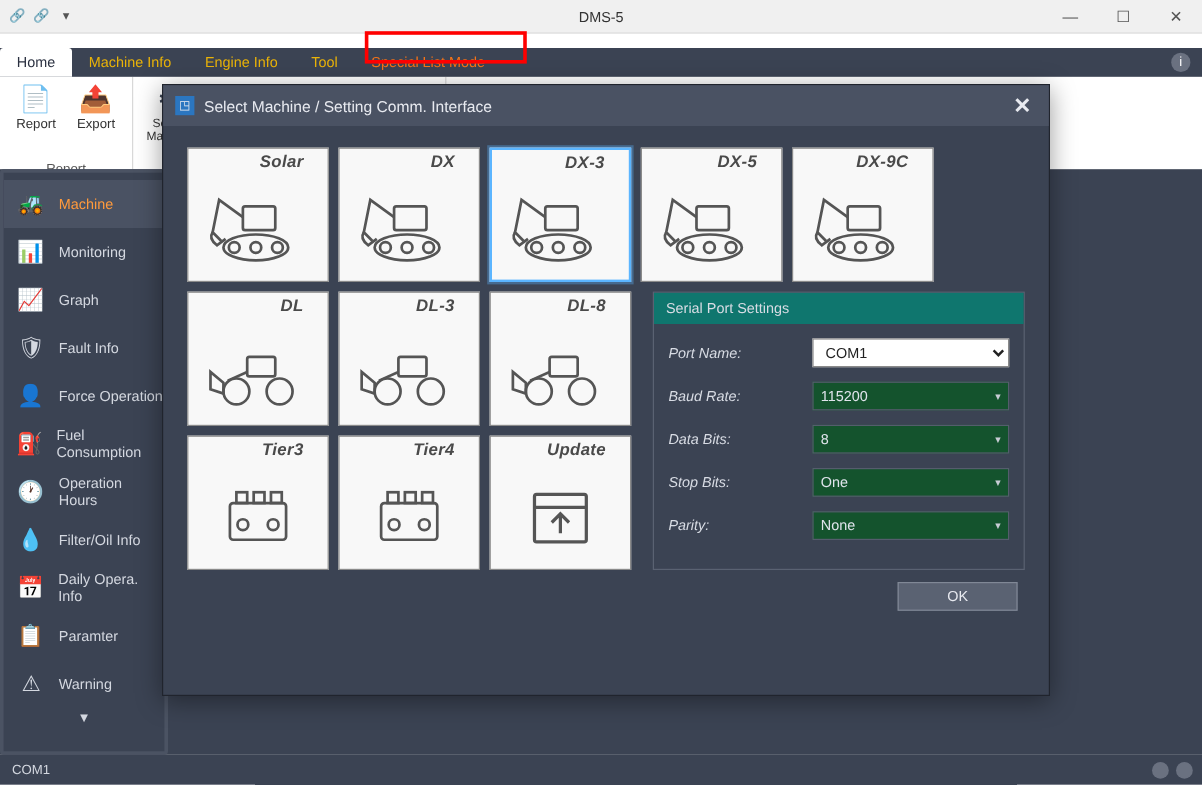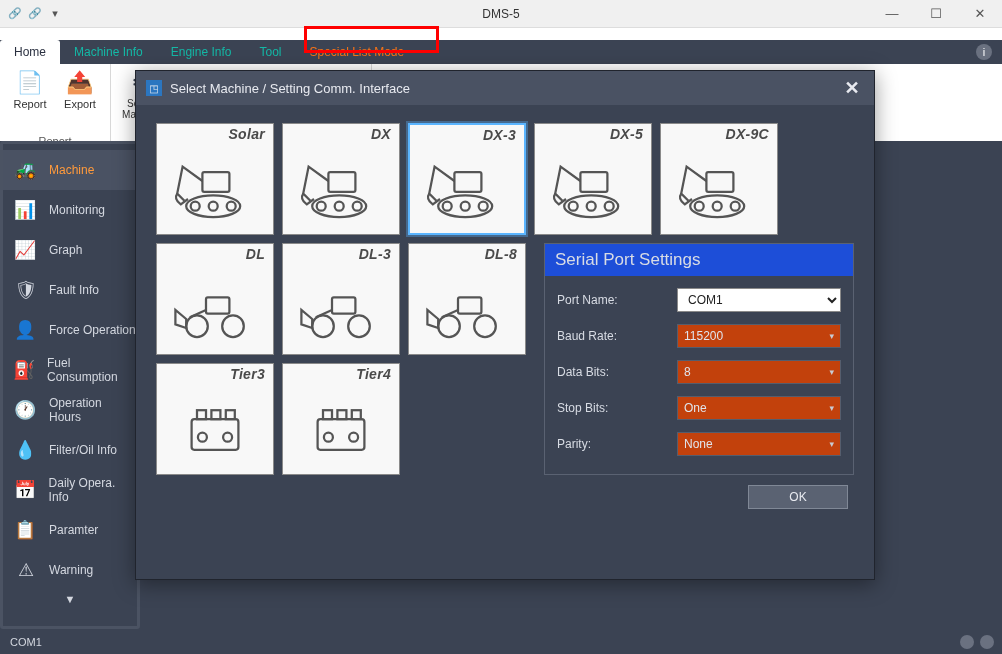--- a/index.html
+++ b/index.html
@@ -8,21 +8,21 @@
 
 .titlebar { height: 28px; background: #f0f0f0; display: flex; align-items: center; position: relative; border-bottom: 1px solid #ddd; }
 .titlebar .qat { display: flex; align-items: center; gap: 6px; padding-left: 8px; font-size: 11px; color: #555; }
 .titlebar .qat span { width: 14px; height: 14px; display: inline-flex; align-items: center; justify-content: center; }
 .titlebar .title { position: absolute; left: 50%; transform: translateX(-50%); font-size: 12px; color: #333; }
 .titlebar .winbtns { position: absolute; right: 0; display: flex; height: 100%; }
 .titlebar .winbtn { width: 44px; display: flex; align-items: center; justify-content: center; font-size: 13px; color: #555; }
 
 
 .ribbon-tabs { height: 24px; background: #3b4353; display: flex; align-items: flex-end; position: relative; margin-top: 12px; }
-.ribbon-tabs .tab { padding: 4px 14px 4px 14px; font-size: 12px; color: #14b8a6; height: 100%; display: flex; align-items: center; }
+.ribbon-tabs .tab { padding: 4px 14px 4px 14px; font-size: 12px; color: #eab308; height: 100%; display: flex; align-items: center; }
 .ribbon-tabs .tab.active { background: #fff; color: #2a3040; border-radius: 3px 3px 0 0; }
 .ribbon-tabs .help { position: absolute; right: 10px; top: 4px; width: 16px; height: 16px; border-radius: 50%; background: #6a7180; color:#fff; font-size:11px; display:flex;align-items:center;justify-content:center;}
 
 
 .ribbon { height: 86px; background: #fff; border-bottom: 1px solid #c7c7c7; display: flex; font-size: 11px; color: #333; }
 .ribbon .group { padding: 4px 8px 2px 8px; border-right: 1px solid #d8d8d8; display: flex; flex-direction: column; align-items: center; justify-content: space-between; }
 .ribbon .group .btns { display: flex; gap: 6px; }
 .ribbon .rbtn { width: 44px; display: flex; flex-direction: column; align-items: center; font-size: 11px; color: #333; text-align:center; line-height:1.1;}
 .ribbon .ricon { width: 30px; height: 30px; display: flex; align-items:center; justify-content:center; font-size:22px; color:#3b4353;}
 .ribbon .grouplabel { font-size: 11px; color: #555; margin-top:2px;}
@@ -43,36 +43,36 @@
 
 .modal-backdrop { position: absolute; top: 70px; left: 135px; width: 740px; height: 510px; background: #3b4353; border: 1px solid #20242d; box-shadow: 0 4px 20px rgba(0,0,0,.4); display:flex; flex-direction:column;}
 .modal-header { height: 34px; background: #4a5263; display: flex; align-items: center; padding: 0 10px; color: #e8eaf0; font-size: 13px; }
 .modal-header .micon { width:16px;height:16px; background:#2b76c0; margin-right:8px; display:inline-flex;align-items:center;justify-content:center; font-size:10px;}
 .modal-header .close { margin-left: auto; font-size: 18px; font-weight: bold; color: #e8eaf0; cursor:pointer; width:24px; text-align:center;}
 .modal-body { flex:1; padding: 18px 20px 10px 20px; display:flex; flex-direction:column; }
 
 .tile-grid { display: grid; grid-template-columns: repeat(5, 118px); gap: 8px; }
 .tile { width: 118px; height: 112px; background: #f8f8f8; border: 1px solid #8a8a8a; display:flex; flex-direction:column; }
 .tile.selected { border: 2px solid #5bb5ff; box-shadow: 0 0 0 2px rgba(91,181,255,.35);}
-.tile .tlabel { height: 22px; text-align: right; padding: 2px 8px 0 0; font-size: 14px; font-weight: 700; font-style: italic; color: #4a4a4a; letter-spacing:.3px;}
+.tile .tlabel { height: 22px; text-align: right; padding: 2px 20px 0 0; font-size: 14px; font-weight: 700; font-style: italic; color: #4a4a4a; letter-spacing:.3px;}
 .tile .tart { flex:1; display:flex; align-items:center; justify-content:center;}
 .tile .tart svg { width: 92px; height: 72px; }
 
 .row2 { display:flex; gap: 18px; margin-top: 8px; }
 .tile-grid.g3 { grid-template-columns: repeat(3, 118px); }
 
 .settings-panel { flex:1; border:1px solid #5a6272; padding: 0;}
-.settings-panel .sp-title { background:#1d4ed8; padding:6px 10px; font-size:17px; color:#d8dce4;}
+.settings-panel .sp-title { background:#0f766e; padding:6px 10px; font-size:12px; color:#d8dce4;}
 .settings-panel .sp-body { padding: 12px 12px 4px 12px;}
 .sp-row { display:flex; align-items:center; margin-bottom: 12px; font-size:12px; color:#d8dce4;}
-.sp-row label { width: 120px; }
+.sp-row label { width: 120px; font-style: italic; }
 .sp-row .field { flex:1; }
 .sp-row select, .sp-row .ro { width: 100%; height: 24px; font-size: 12px; padding: 2px 6px; border:1px solid #8a8a8a;}
 .sp-row select.active { background:#fff; color:#222;}
-.sp-row .ro { background:#c2410c; color:#e0e4ec; border:1px solid #555d6d; display:flex; align-items:center; justify-content:space-between;}
+.sp-row .ro { background:#14532d; color:#e0e4ec; border:1px solid #555d6d; display:flex; align-items:center; justify-content:space-between;}
 .sp-row .ro::after{content:"▾"; font-size:9px; color:#c8ccd4; margin-left:6px;}
 
 .modal-footer { display:flex; justify-content:flex-end; padding: 10px 6px 6px 0;}
 .okbtn { width: 100px; height: 24px; background:#5a6272; border:1px solid #808896; color:#e8eaf0; font-size:12px; }
 
 
 .red-highlight{ position:absolute; top:26px; left:304px; width:135px; height:27px; border:3px solid #ff0000; pointer-events:none;}
 
 </style>
 </head>
@@ -359,20 +359,32 @@
                     <rect x="24" y="28" width="52" height="34" rx="3"></rect>
                     <rect x="30" y="18" width="10" height="10"></rect>
                     <rect x="46" y="18" width="10" height="10"></rect>
                     <rect x="62" y="18" width="10" height="10"></rect>
                     <circle cx="36" cy="48" r="5"></circle>
                     <circle cx="64" cy="48" r="5"></circle>
                   </g>
                 </svg>
               </div>
             </div>
+            <div class="tile">
+              <div class="tlabel">Update</div>
+              <div class="tart">
+                <svg viewBox="0 0 100 80">
+                  <g fill="none" stroke="#555" stroke-width="3">
+                    <rect x="26" y="20" width="48" height="44" rx="2"></rect>
+                    <line x1="26" y1="32" x2="74" y2="32"></line>
+                    <path d="M50 56 L50 38 M42 46 L50 38 L58 46"></path>
+                  </g>
+                </svg>
+              </div>
+            </div>
           </div>
       </div>
 
       <div class="settings-panel">
         <div class="sp-title">Serial Port Settings</div>
         <div class="sp-body">
           <div class="sp-row">
             <label>Port Name:</label>
             <div class="field"><select class="active"><option>COM1</option></select></div>
           </div>

